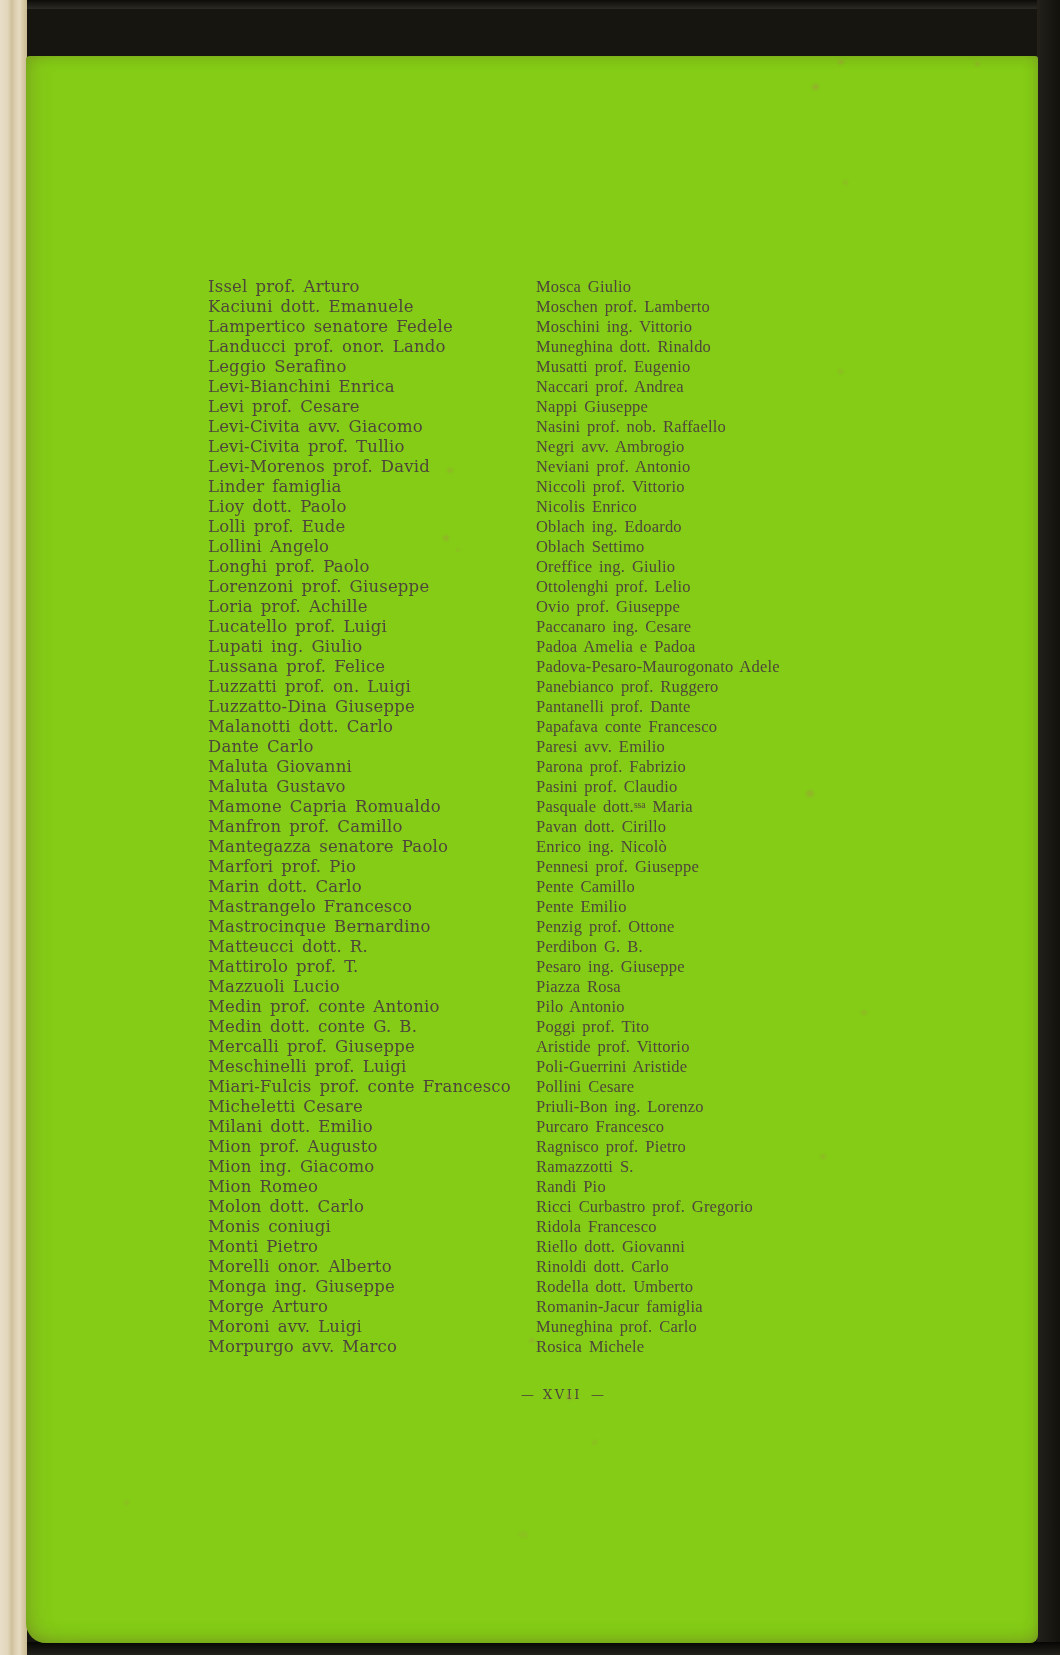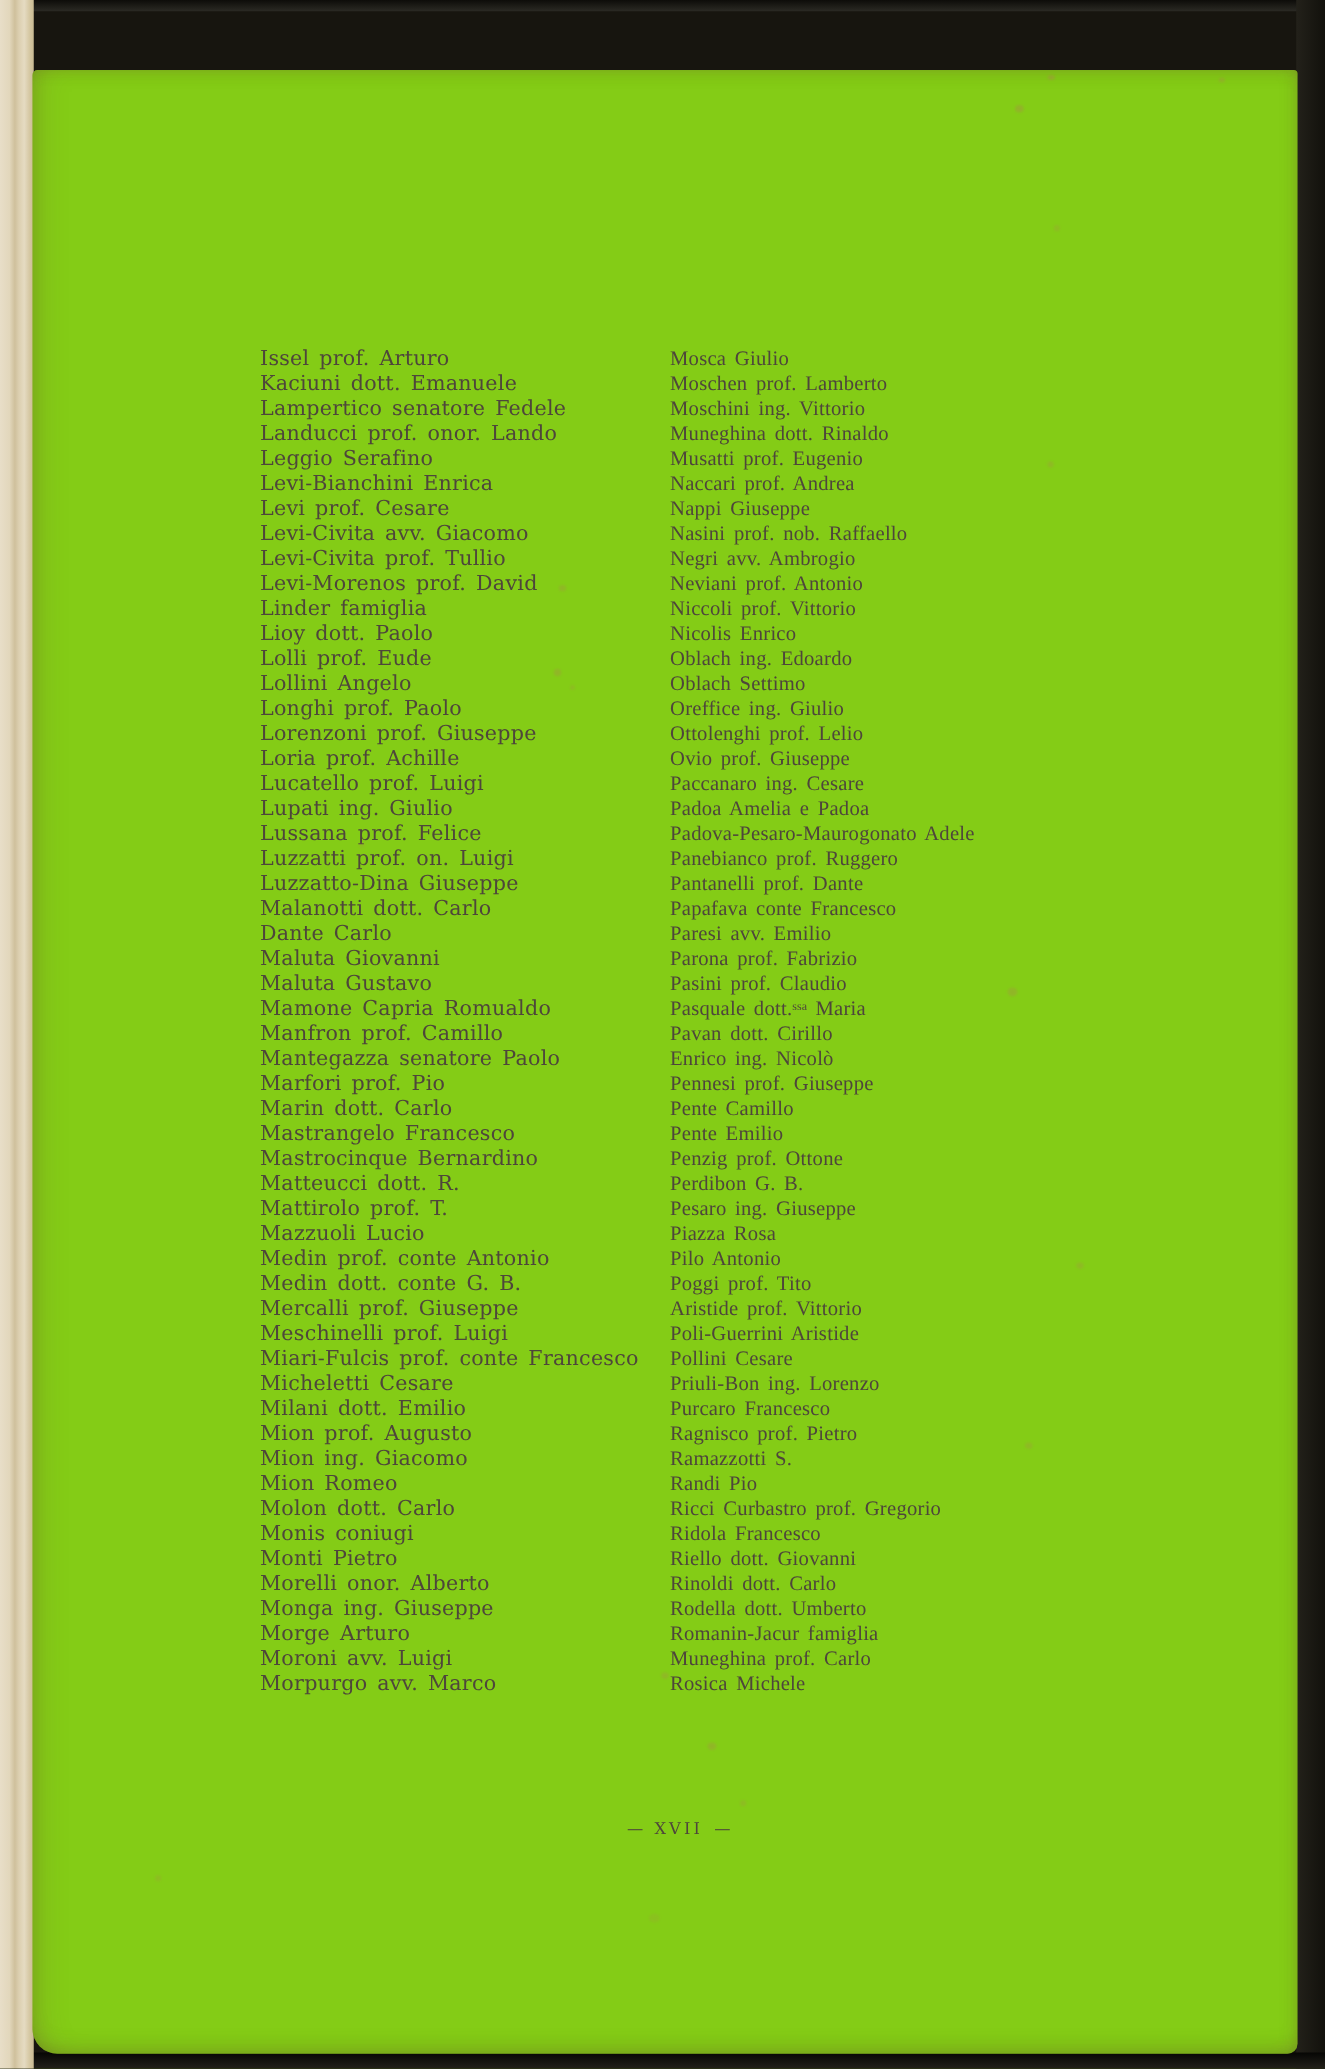--- a/index.html
+++ b/index.html
@@ -51,22 +51,22 @@
     font-size:16.5px;line-height:20px;
     color:#4e463b;
     letter-spacing:.2px;word-spacing:2.5px;
     list-style:none;margin:0;padding:0;
   }
   .col-left{left:182px;}
   .col-right{left:510px;font-family:Liberation Serif, serif;}
   .name-col li{height:20px;white-space:nowrap;}
   .name-col sup{font-size:.58em;line-height:0;vertical-align:.45em;letter-spacing:0;}
   .page-number{
-    position:absolute;left:447px;top:1400px;width:140px;
-    text-align:center;font-size:13px;color:#4e463b;
+    position:absolute;left:447px;top:1331px;width:140px;
+    text-align:right;font-size:13px;color:#4e463b;
     letter-spacing:2.5px;white-space:nowrap;
   }
   .page-number .dash{margin:0 9px;letter-spacing:0;}
   .spot{position:absolute;border-radius:50%;background:#ad874d;filter:blur(1px);}
 </style>
 </head>
 <body>
 
 <div class="scene">
   <div class="cover-top"></div>

